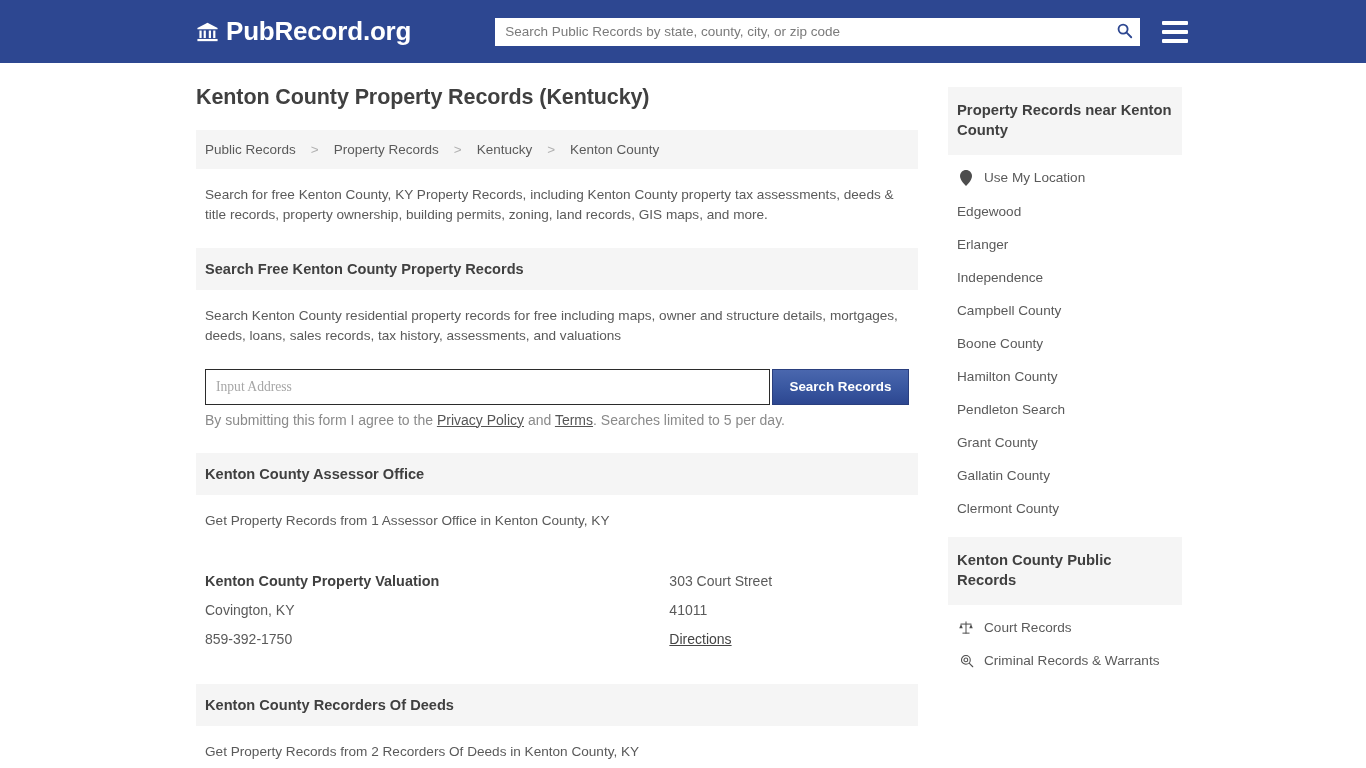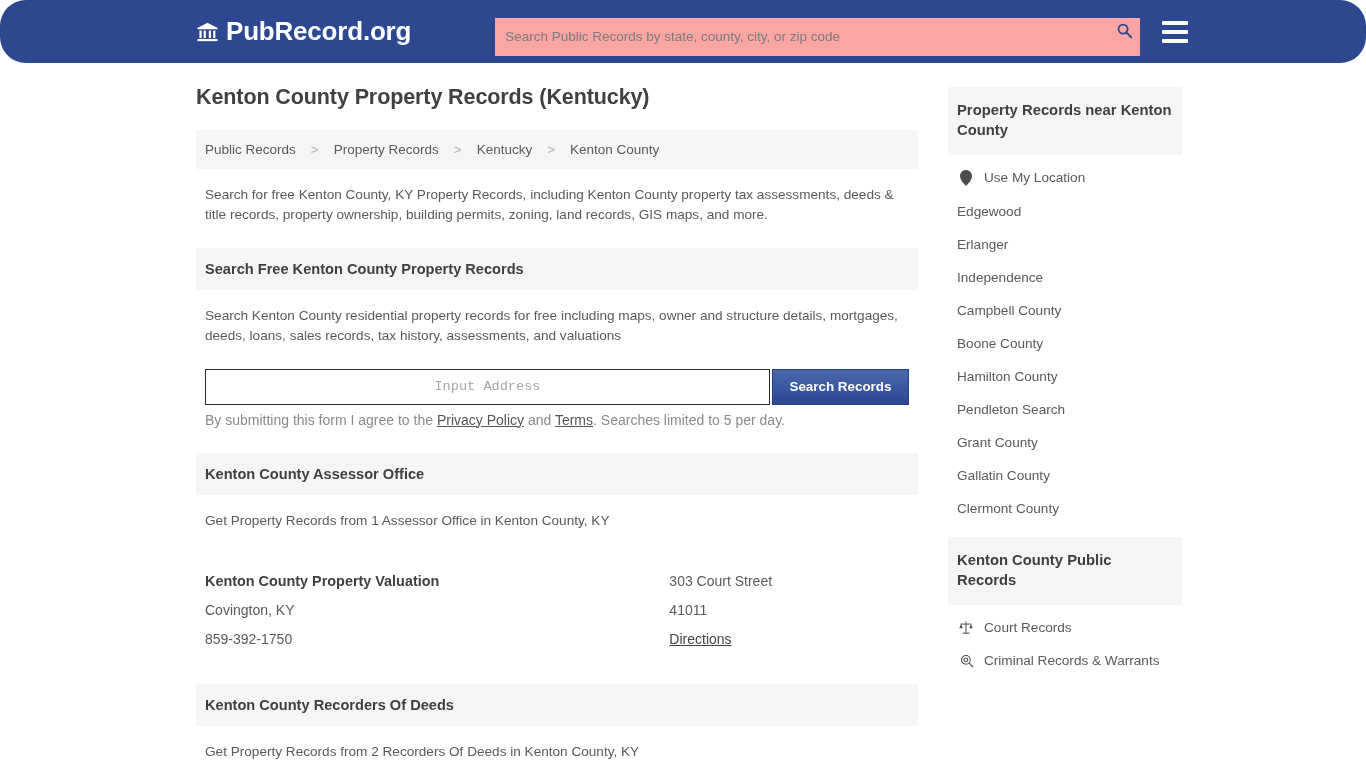--- a/index.html
+++ b/index.html
@@ -11,21 +11,20 @@
     overflow: hidden;
   }
 
   
   .site-header {
     height: 63px;
     background: #2d4791;
     display: flex;
     align-items: center;
     width: 100%;
-    border-radius: 26px;
   }
   .brand {
     display: flex;
     align-items: center;
     margin-left: 196px;
     color: #ffffff;
     font-size: 26px;
     font-weight: bold;
     letter-spacing: -0.2px;
     white-space: nowrap;
@@ -36,23 +35,23 @@
     align-items: center;
   }
   .header-search-wrap {
     margin-left: 84px;
     position: relative;
     width: 645px;
     height: 28px;
   }
   .header-search {
     width: 100%;
-    height: 38px;
+    height: 28px;
     border: none;
-    background: #fca5a5;
+    background: #ffffff;
     font-size: 13.5px;
     color: #555;
     padding: 0 34px 0 10px;
     font-family: "Liberation Sans", sans-serif;
     outline: none;
   }
   .header-search::placeholder { color: #7a7a7a; }
   .header-search-btn {
     position: absolute;
     right: 4px; top: 3px;
@@ -138,24 +137,23 @@
   }
 
   .search-row { display: flex; margin-bottom: 7px; }
   .addr-input {
     width: 578px;
     height: 36px;
     border: 1px solid #2b2b2b;
     padding: 0 10px;
     font-size: 13.6px;
     color: #444;
-    font-family: Liberation Mono, monospace;
+    font-family: Liberation Serif, serif;
     outline: none;
     background: #fff;
-    text-align: center;
   }
   .addr-input::placeholder { color: #a6a6a6; }
   .search-btn {
     width: 140px;
     height: 36px;
     margin-left: 2px;
     background: linear-gradient(to bottom, #4a67ae 0%, #3a58a1 50%, #2d4791 100%);
     border: 1px solid #2a3f7e;
     color: #ffffff;
     font-size: 13.4px;

